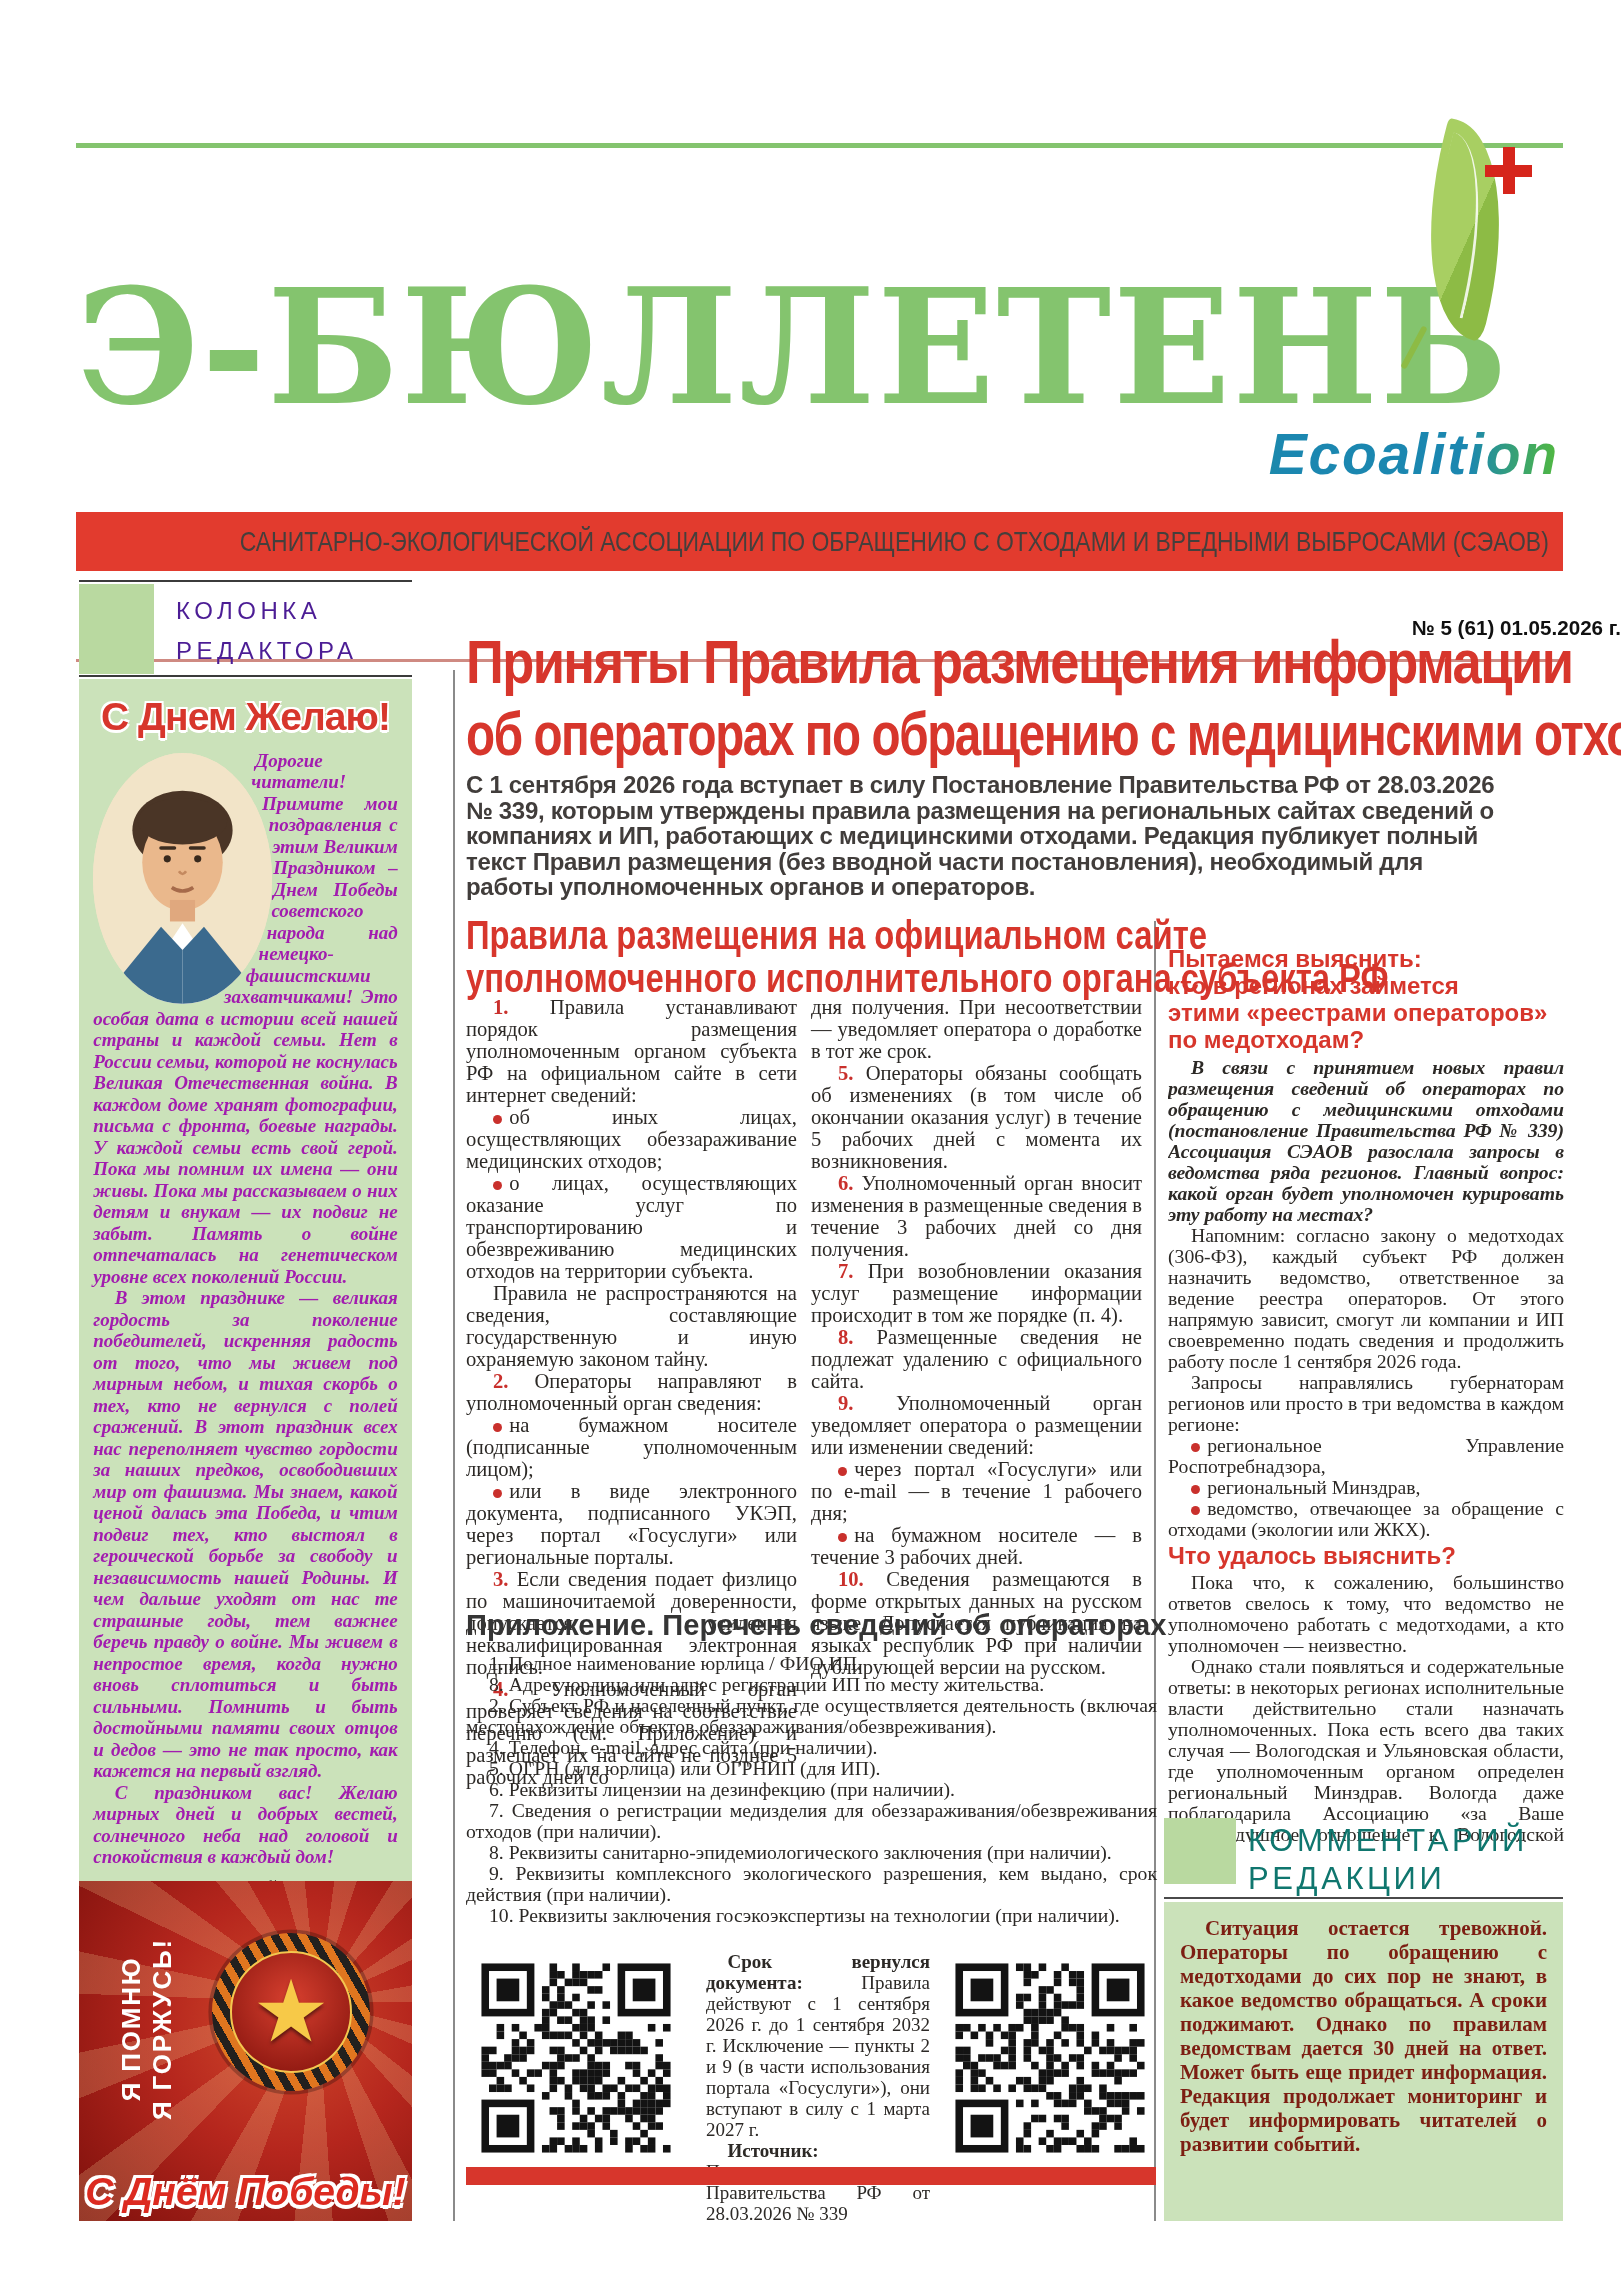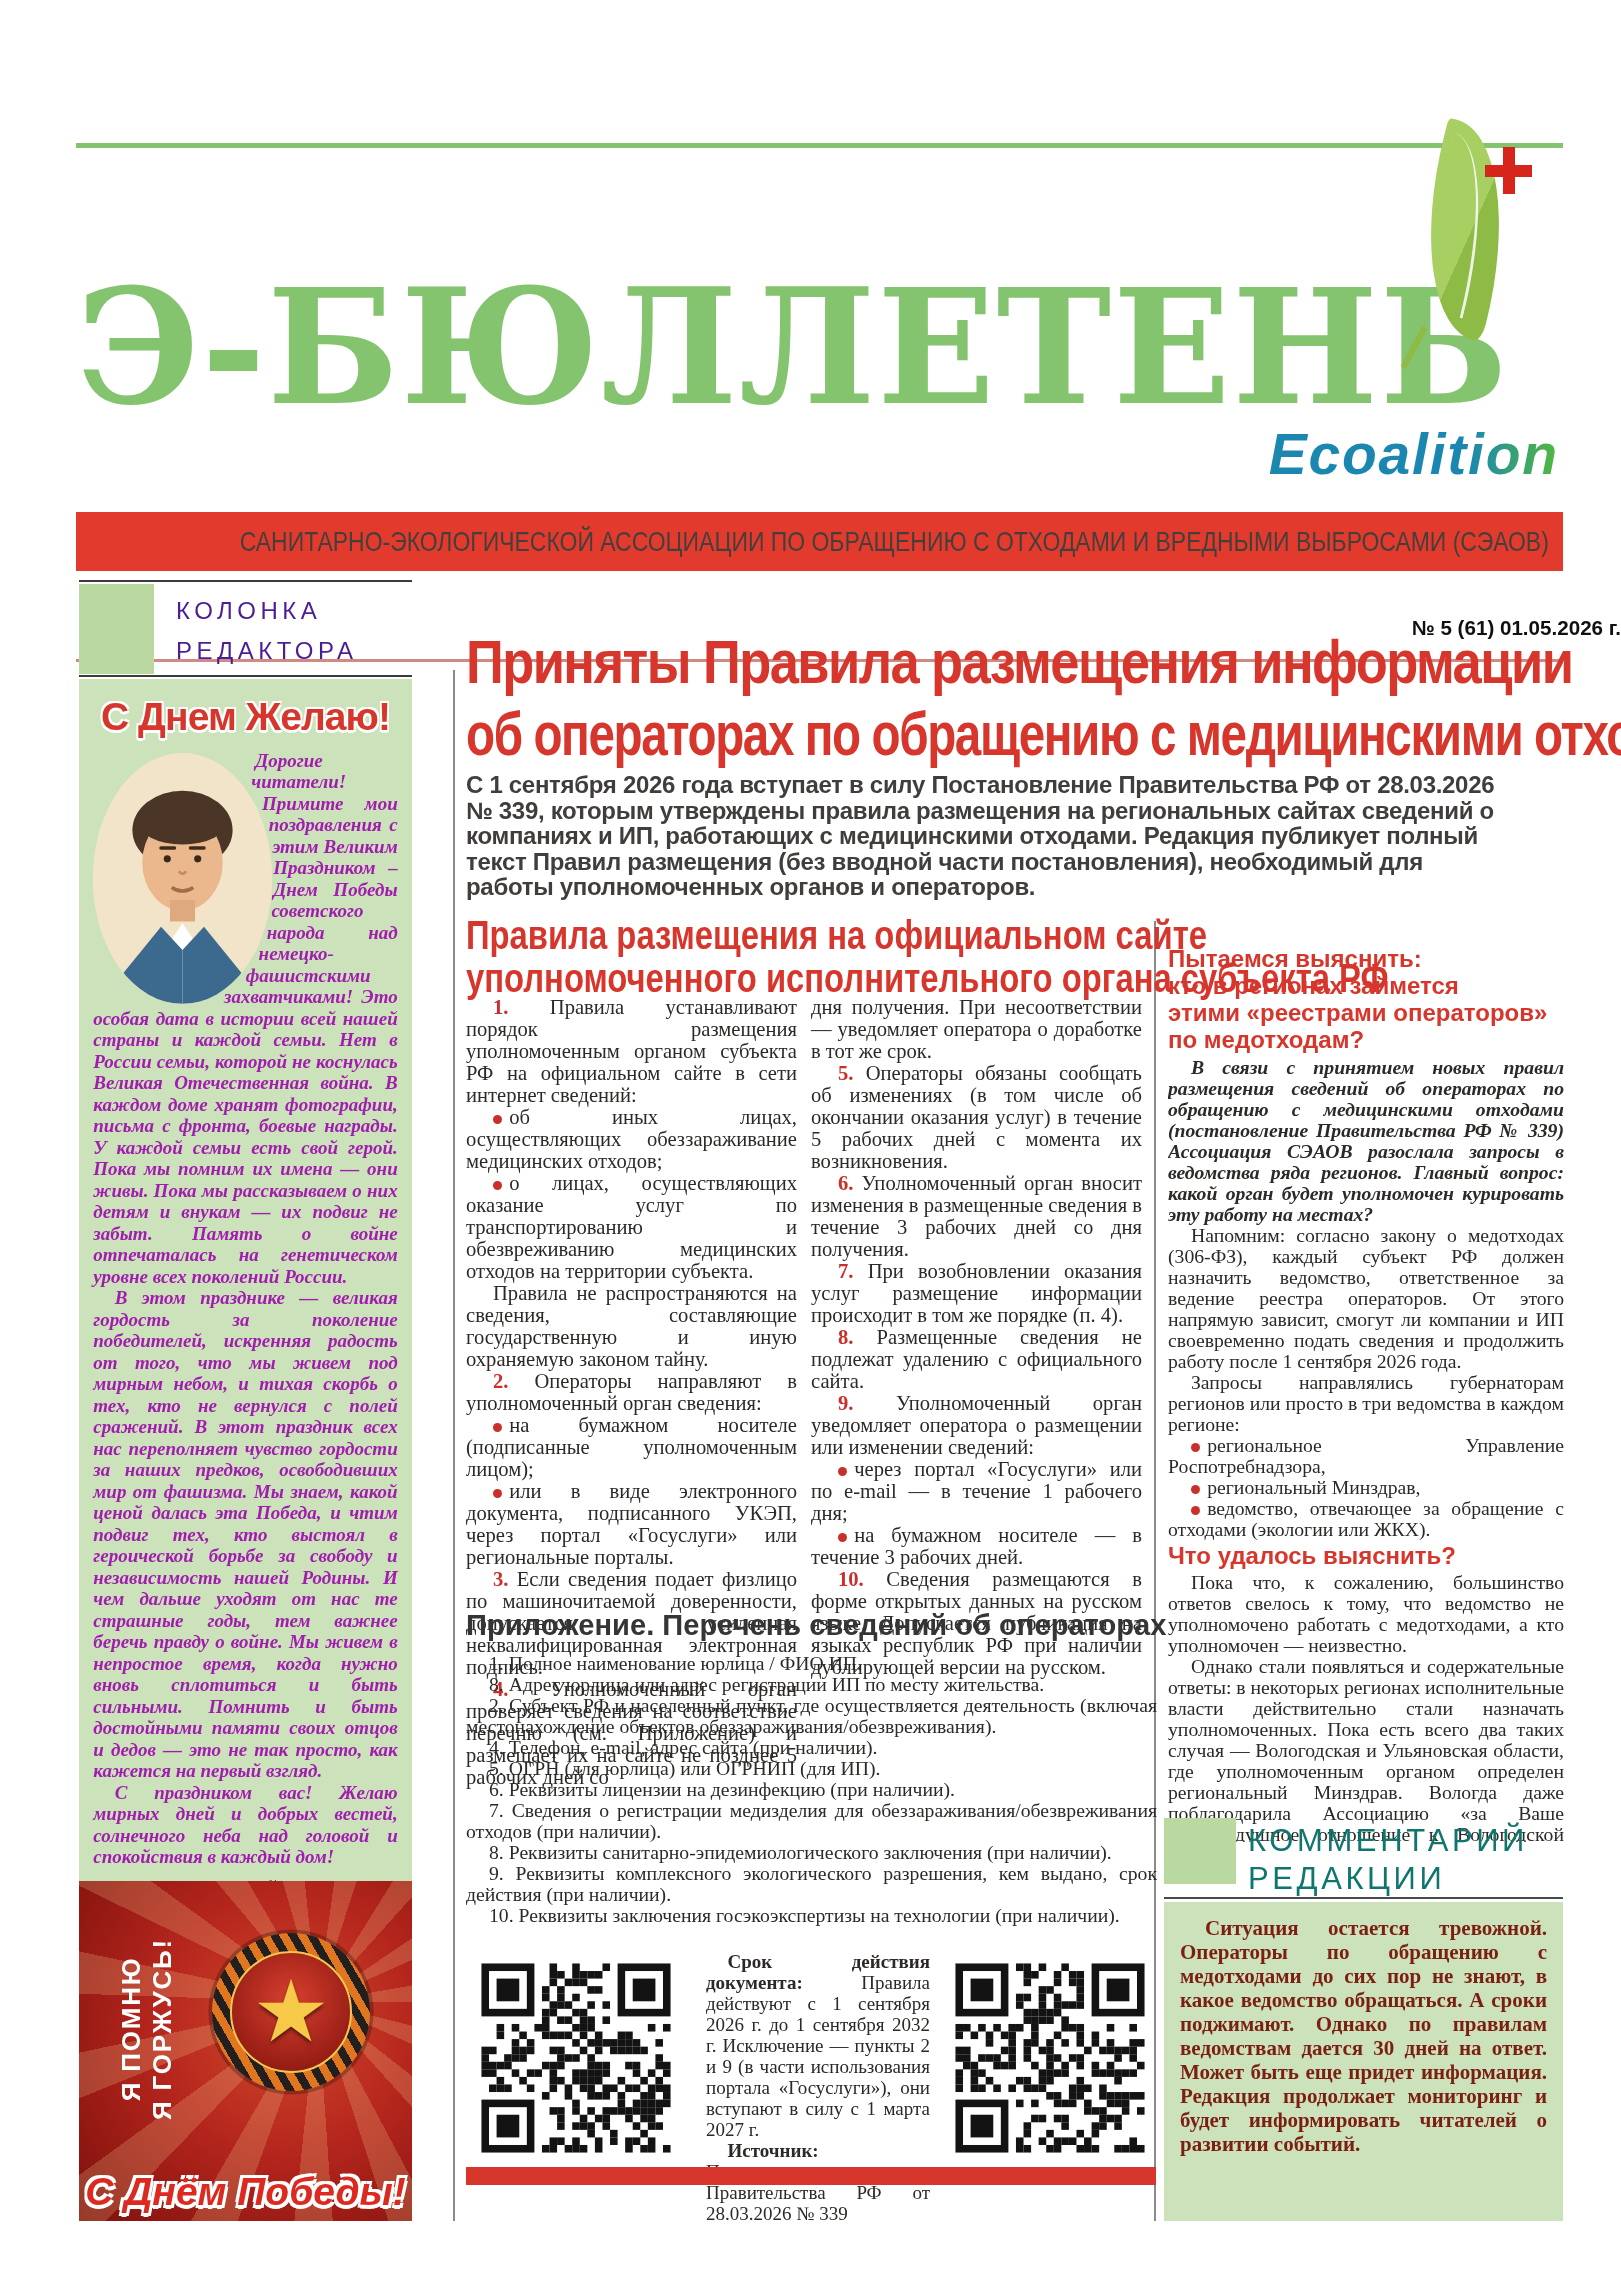--- a/index.html
+++ b/index.html
@@ -472,21 +472,21 @@
           <rect x="16" y="16" width="24" height="24"></rect>
           <rect x="144" y="0" width="56" height="56"></rect>
           <rect fill="#fff" x="152" y="8" width="40" height="40"></rect>
           <rect x="160" y="16" width="24" height="24"></rect>
           <rect x="0" y="144" width="56" height="56"></rect>
           <rect fill="#fff" x="8" y="152" width="40" height="40"></rect>
           <rect x="16" y="160" width="24" height="24"></rect>
         </g>
       </svg></div>
   <div class="abs qr-note">
-    <p><b>Срок действия документа:</b> <span>Правила действуют с 1 сентября 2026 г. до 1 сентября 2032 г. Исключение — пункты 2 и 9 (в части использования портала «Госуслуги»), они вступают в силу с 1 марта 2027 г.</span></p>
+    <p><b>Срок вернулся документа:</b> <span>Правила действуют с 1 сентября 2026 г. до 1 сентября 2032 г. Исключение — пункты 2 и 9 (в части использования портала «Госуслуги»), они вступают в силу с 1 марта 2027 г.</span></p>
     <p><b>Источник:</b> <span>Постановление Правительства РФ от 28.03.2026 № 339</span></p>
   </div>
   <div class="abs qr right"><svg viewBox="-10 -10 220 220" width="100%" height="100%">
         <rect x="-10" y="-10" width="220" height="220" fill="#fff"></rect>
         <g fill="#131313">
           <rect x="64" y="0" width="8" height="8"></rect>
           <rect x="72" y="0" width="8" height="8"></rect>
           <rect x="88" y="0" width="8" height="8"></rect>
           <rect x="112" y="0" width="8" height="8"></rect>
           <rect x="72" y="8" width="8" height="8"></rect>

